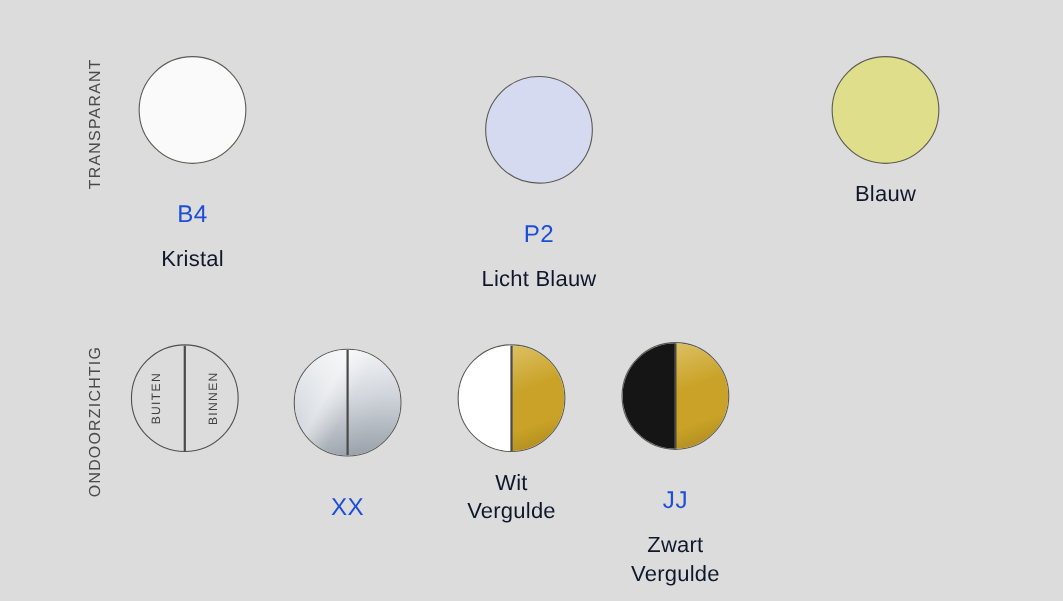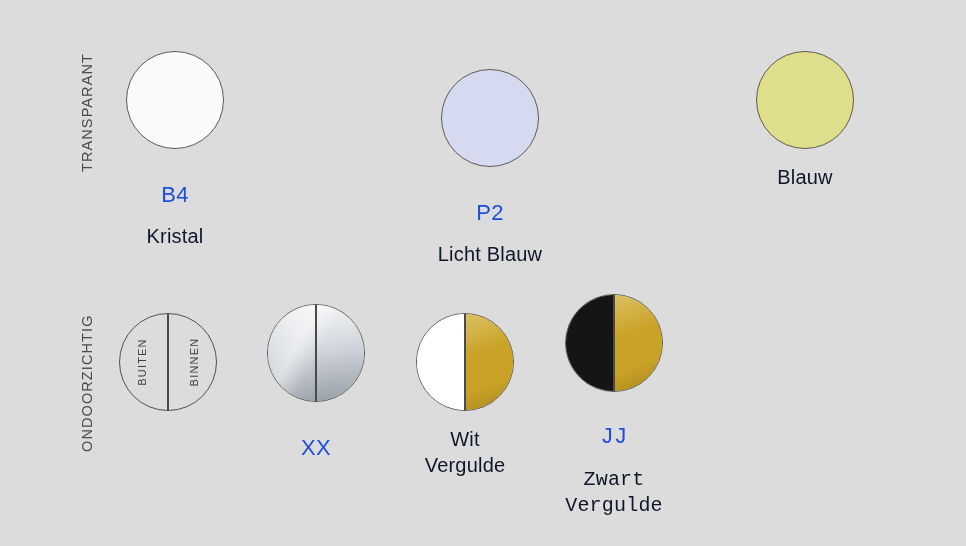--- a/index.html
+++ b/index.html
@@ -175,21 +175,21 @@
   </div>
 
   <div class="swatch" id="legend-swatch">
     <div class="disc" id="legend-disc">
       <div class="divider"></div>
       <div class="legend-text" id="legend-buiten">BUITEN</div>
       <div class="legend-text" id="legend-binnen">BINNEN</div>
     </div>
   </div>
 
-  <div class="swatch" id="sw-o0" style="left:236px; top:304px;">
+  <div class="swatch" id="sw-o0" style="left:236px; top:317px;">
     <div class="disc" id="disc-o0">
       <div class="half left" id="o0-left" style="background: linear-gradient(rgb(238, 240, 242) 0%, rgb(226, 229, 233) 18%, rgb(207, 212, 218) 44%, rgb(180, 186, 194) 72%, rgb(154, 161, 170) 100%);"></div>
       <div class="half right" id="o0-right" style="background: linear-gradient(rgb(238, 240, 242) 0%, rgb(226, 229, 233) 18%, rgb(207, 212, 218) 44%, rgb(180, 186, 194) 72%, rgb(154, 161, 170) 100%);"></div>
       <div class="sheen"></div>
       <div class="divider"></div>
     </div>
     <div class="caption">
       <div class="code">XX</div>
     </div>
   </div>
@@ -201,21 +201,21 @@
       <div class="divider"></div>
     </div>
     <div class="caption">
       <div class="name">
         <span>Wit</span>
         <span>Vergulde</span>
       </div>
     </div>
   </div>
 
-  <div class="swatch" id="sw-o2" style="left:534px; top:294px;font-family:Liberation Mono, monospace;">
+  <div class="swatch" id="sw-o2" style="left:534px; top:311px;">
     <div class="disc" id="disc-o2">
       <div class="half left" id="o2-left" style="background: rgb(21, 21, 21);"></div>
       <div class="half right" id="o2-right" style="background: linear-gradient(160deg, rgb(220, 192, 99) 0%, rgb(201, 162, 39) 40%, rgb(201, 162, 39) 70%, rgb(168, 133, 28) 100%);"></div>
       <div class="divider"></div>
     </div>
     <div class="caption">
       <div class="code">JJ</div>
       <div class="name">
         <span>Zwart</span>
         <span>Vergulde</span>

